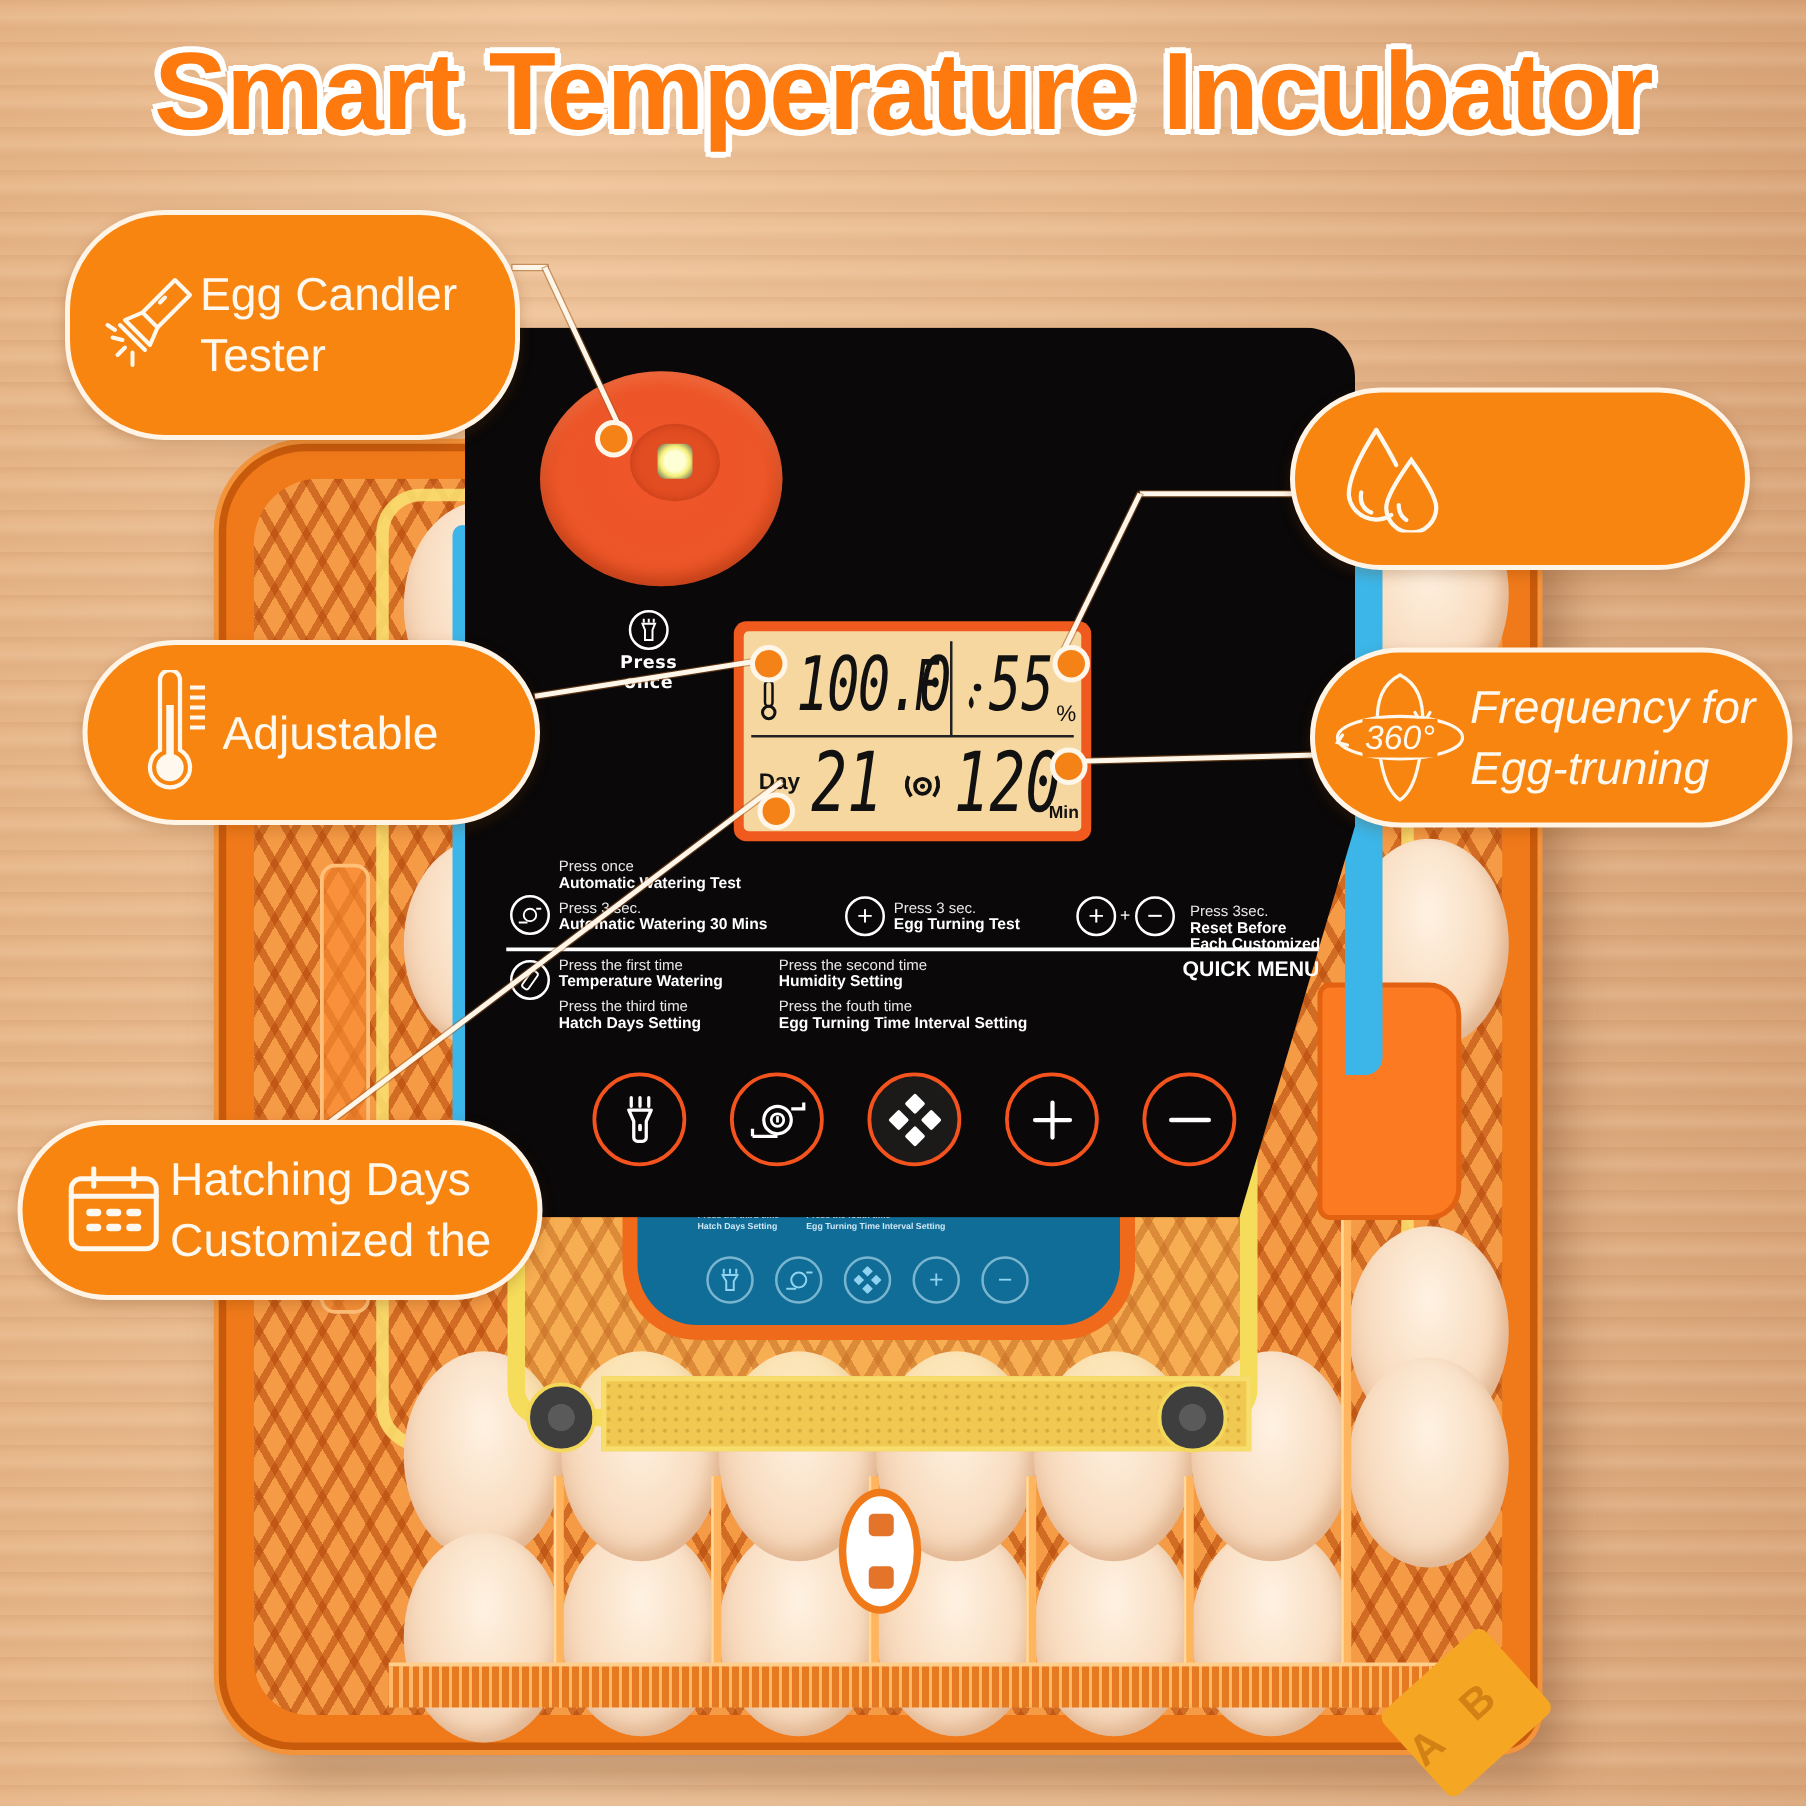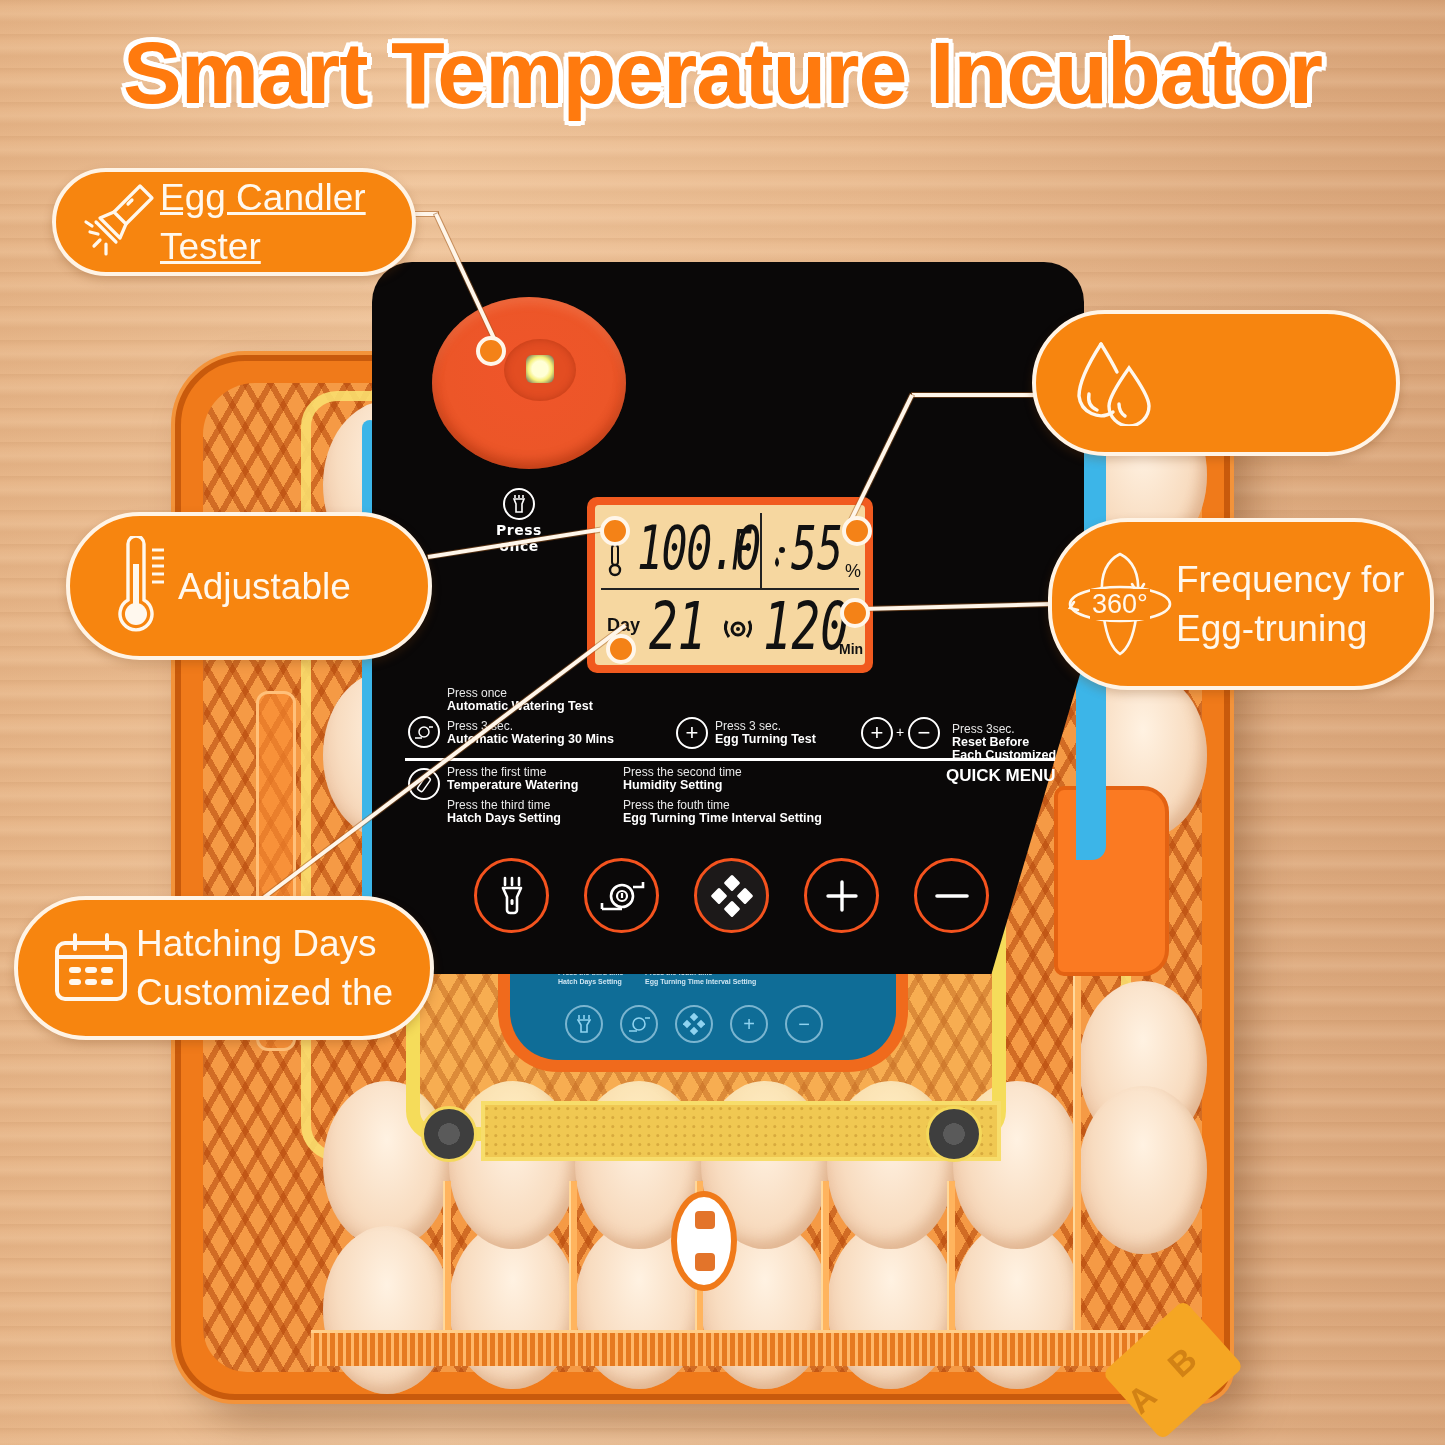--- a/index.html
+++ b/index.html
@@ -455,21 +455,21 @@
 
 <div class="leader" style="left:428px; top:555px; width:180px; transform:rotate(-9deg);"></div>
 <div class="dot" style="left:600px; top:516px;"></div>
 
 <div class="leader" style="left:862px; top:607px; width:190px; transform:rotate(-1.5deg);"></div>
 <div class="dot" style="left:840px; top:598px;"></div>
 
 <div class="leader" style="left:258px; top:900px; width:460px; transform:rotate(-37deg);"></div>
 <div class="dot" style="left:606px; top:634px;"></div>
 
-<div class="callout" style="left:52px; top:168px; width:364px; height:108px; padding-left:22px;text-decoration:underline;">
+<div class="callout" style="left:52px; top:168px; width:364px; height:184px; padding-left:22px;">
   <div class="ico" style="width:82px;">
     <svg width="74" height="80" viewBox="0 0 74 80">
       <g fill="none" stroke="#fff8ee" stroke-width="3.2" stroke-linejoin="round" stroke-linecap="round">
         <path d="M58 4 L70 16 L44 42 L32 30 Z"></path>
         <path d="M50 18 l-4 4"></path>
         <path d="M32 30 L18 36 L38 56 L44 42"></path>
         <path d="M14 40 L34 60"></path>
         <path d="M16 52 L8 50 M18 58 L12 64 M24 62 L24 72 M10 44 L4 40"></path>
       </g>
     </svg>
@@ -505,21 +505,21 @@
       <g stroke="#fff8ee" stroke-width="3.2">
         <path d="M36 14h12M36 22h12M36 30h12M36 38h12M36 46h12"></path>
       </g>
     </svg>
   </div>
   <div class="txt">
     <div>Adjustable</div>
   </div>
 </div>
 
-<div class="callout" style="left:1048px; top:518px; width:386px; height:172px; padding-left:12px;">
+<div class="callout" style="left:1048px; top:518px; width:386px; height:144px; padding-left:12px;font-style:italic;">
   <div class="ico" style="width:112px; position:relative; height:120px;">
     <svg width="112" height="120" viewBox="0 0 112 120" style="position:absolute; left:0; top:0;">
       <g fill="none" stroke="#fff8ee" stroke-width="2.6" stroke-linecap="round">
         <ellipse cx="56" cy="60" rx="50" ry="17"></ellipse>
         <path d="M56 10 Q36 20 38 50 M56 10 Q76 20 74 50"></path>
         <path d="M40 74 Q44 102 56 110 Q68 102 72 74"></path>
         <path d="M68 40 l6 10 l6 -10"></path>
         <path d="M10 58 l-4 6 l8 2"></path>
       </g>
     </svg>

